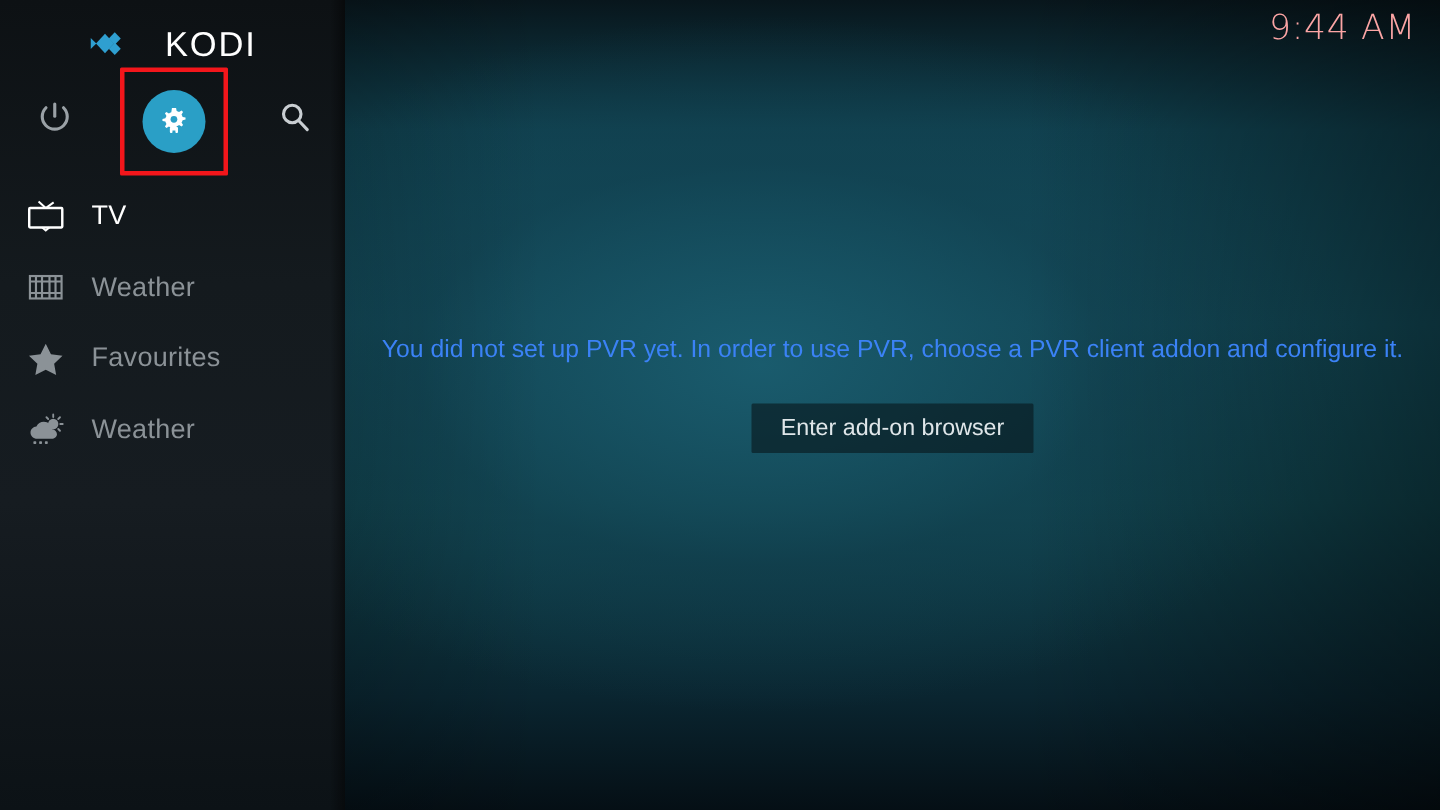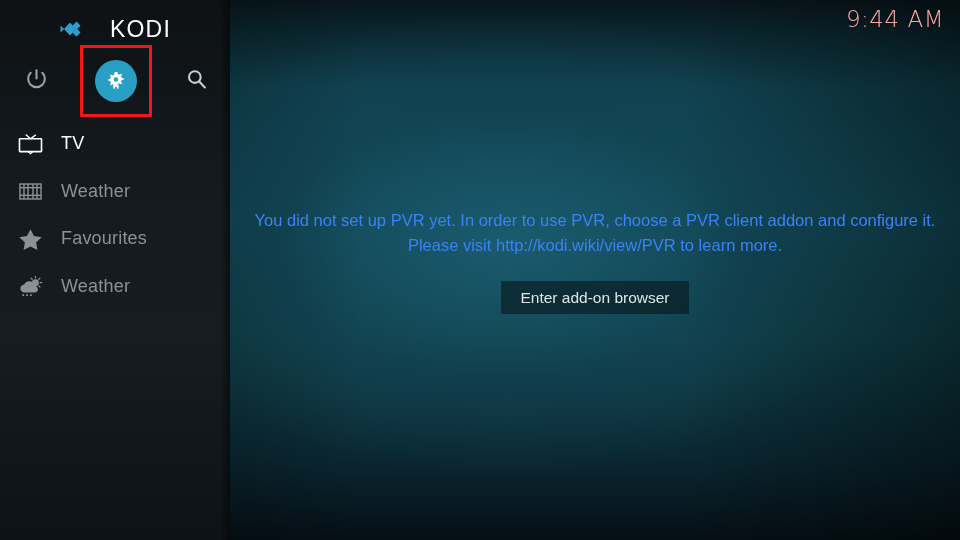--- a/index.html
+++ b/index.html
@@ -230,21 +230,20 @@
         <span class="menu-label">Weather</span>
       </div>
 
     </div>
   </div>
 
   <div class="content">
     <div class="content-inner">
       <div class="pvr-msg">
         <span>You did not set up PVR yet. In order to use PVR, choose a PVR client addon and configure it.</span>
-        <span class="line2">Please visit http://kodi.wiki/view/PVR to learn more.</span>
       </div>
       <div class="btn-row">
         <button class="btn">Enter add-on browser</button>
       </div>
     </div>
   </div>
 
 </div>
 
 </body></html>

